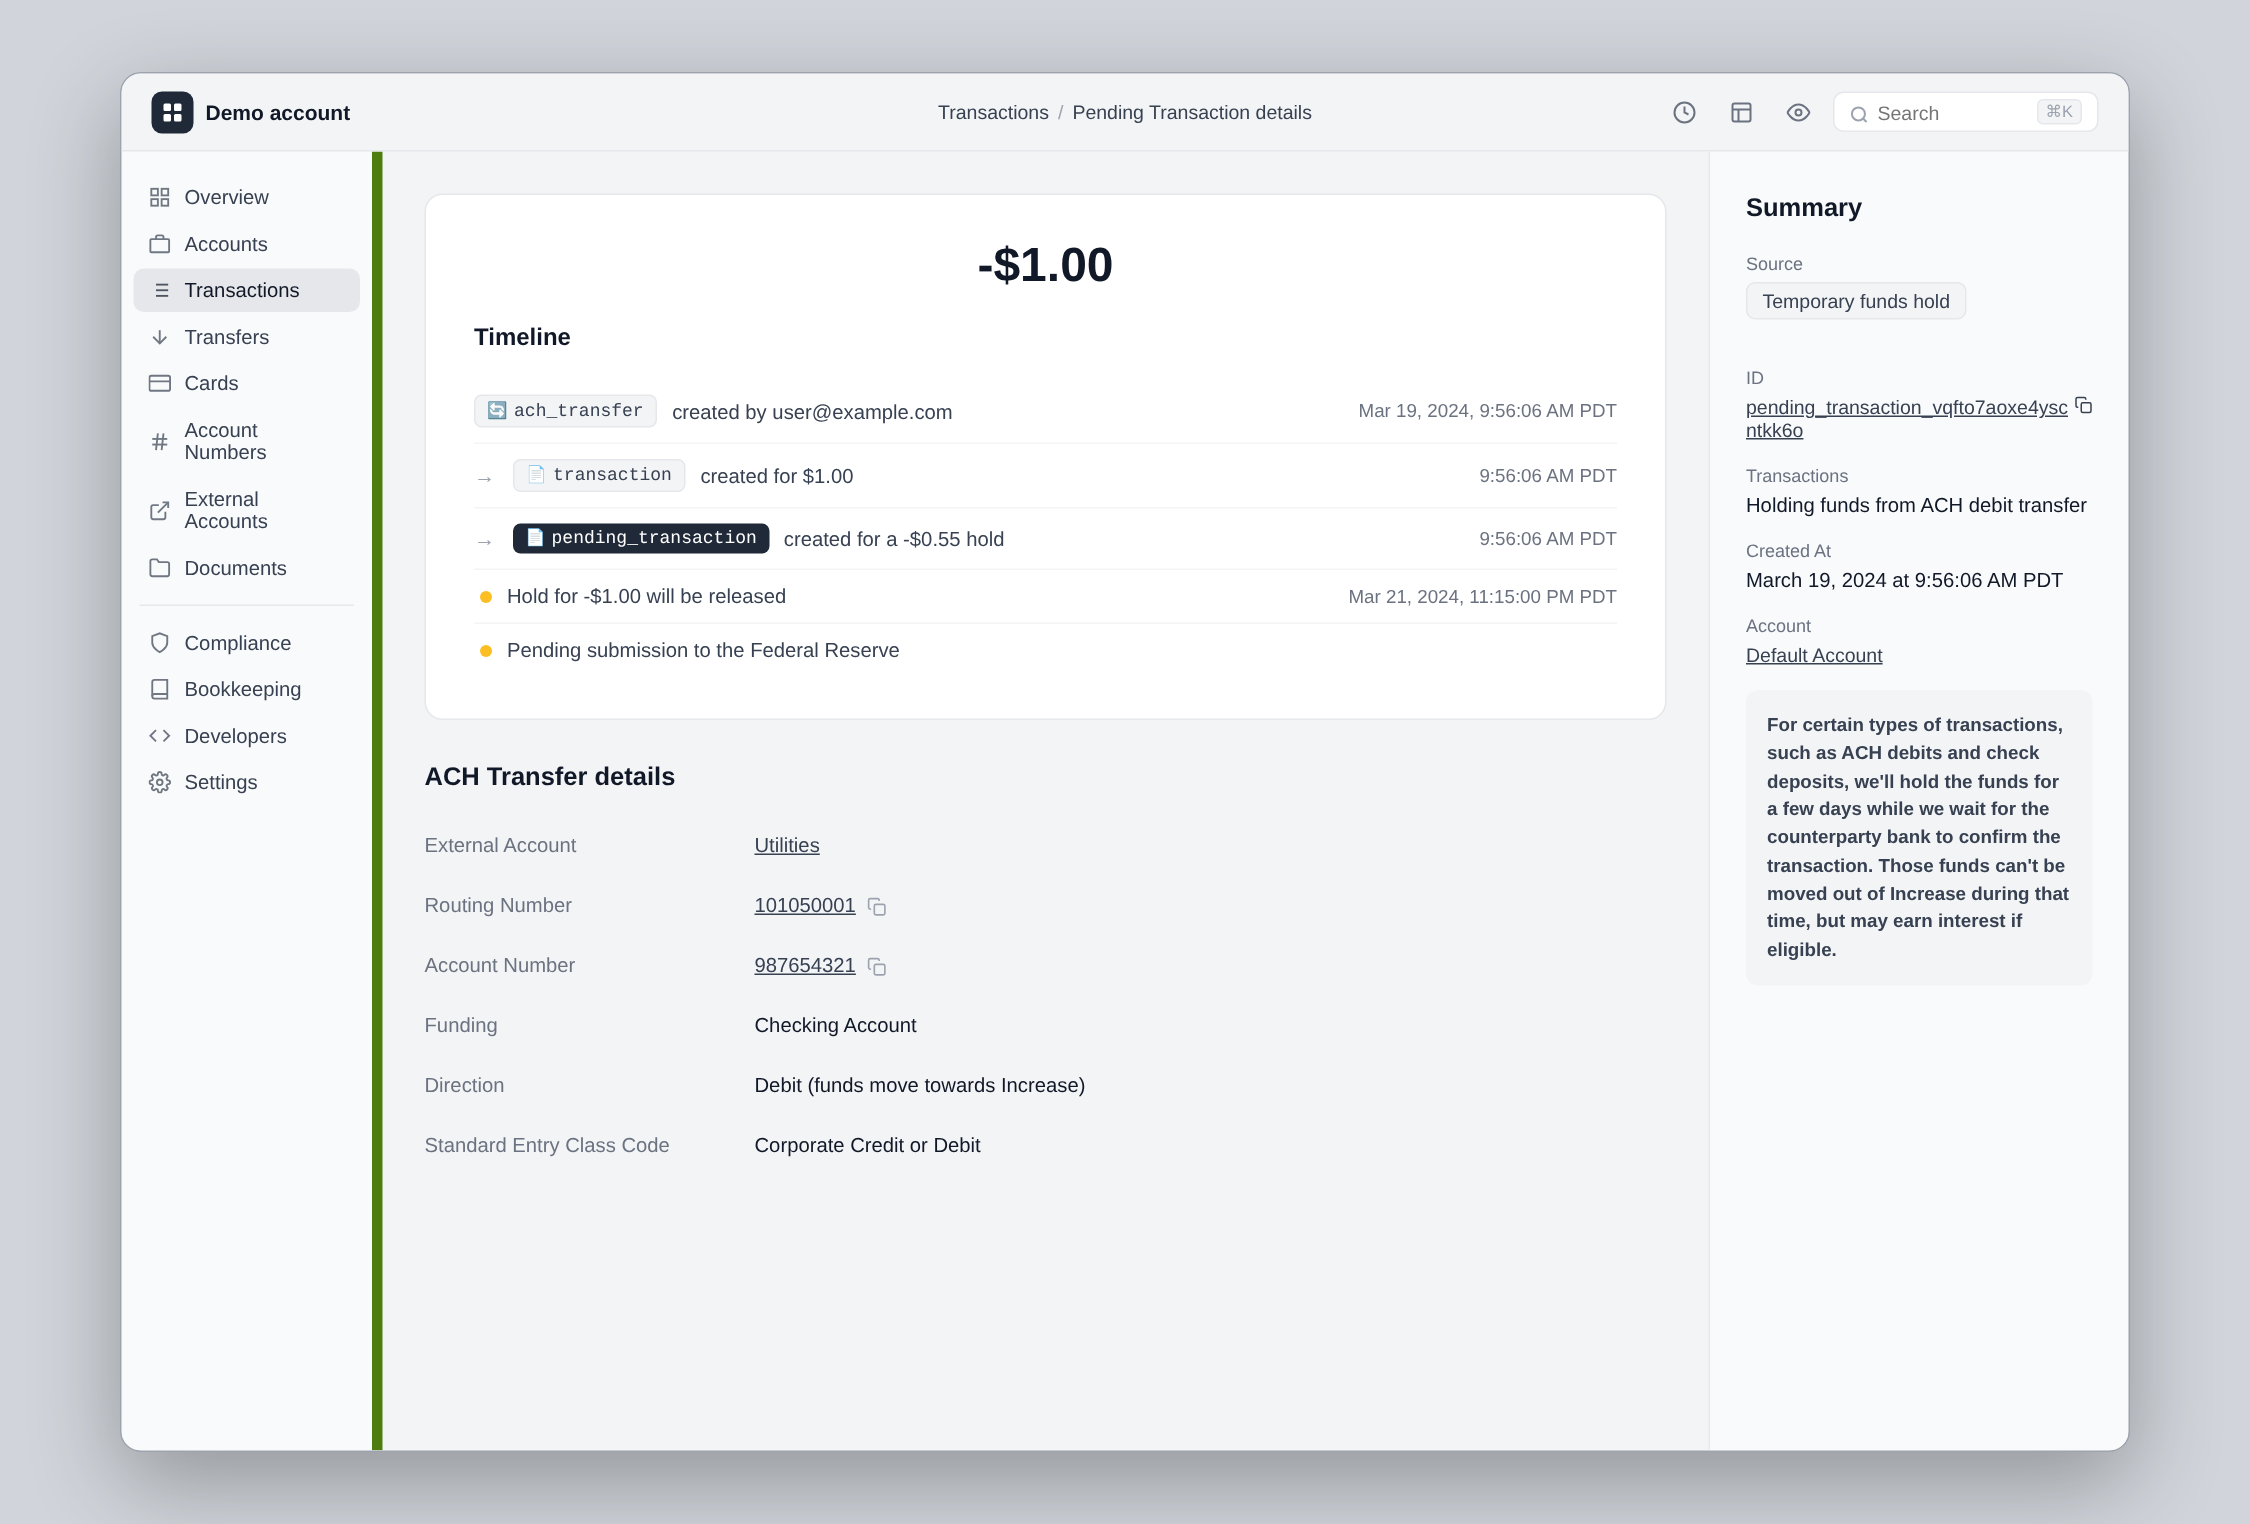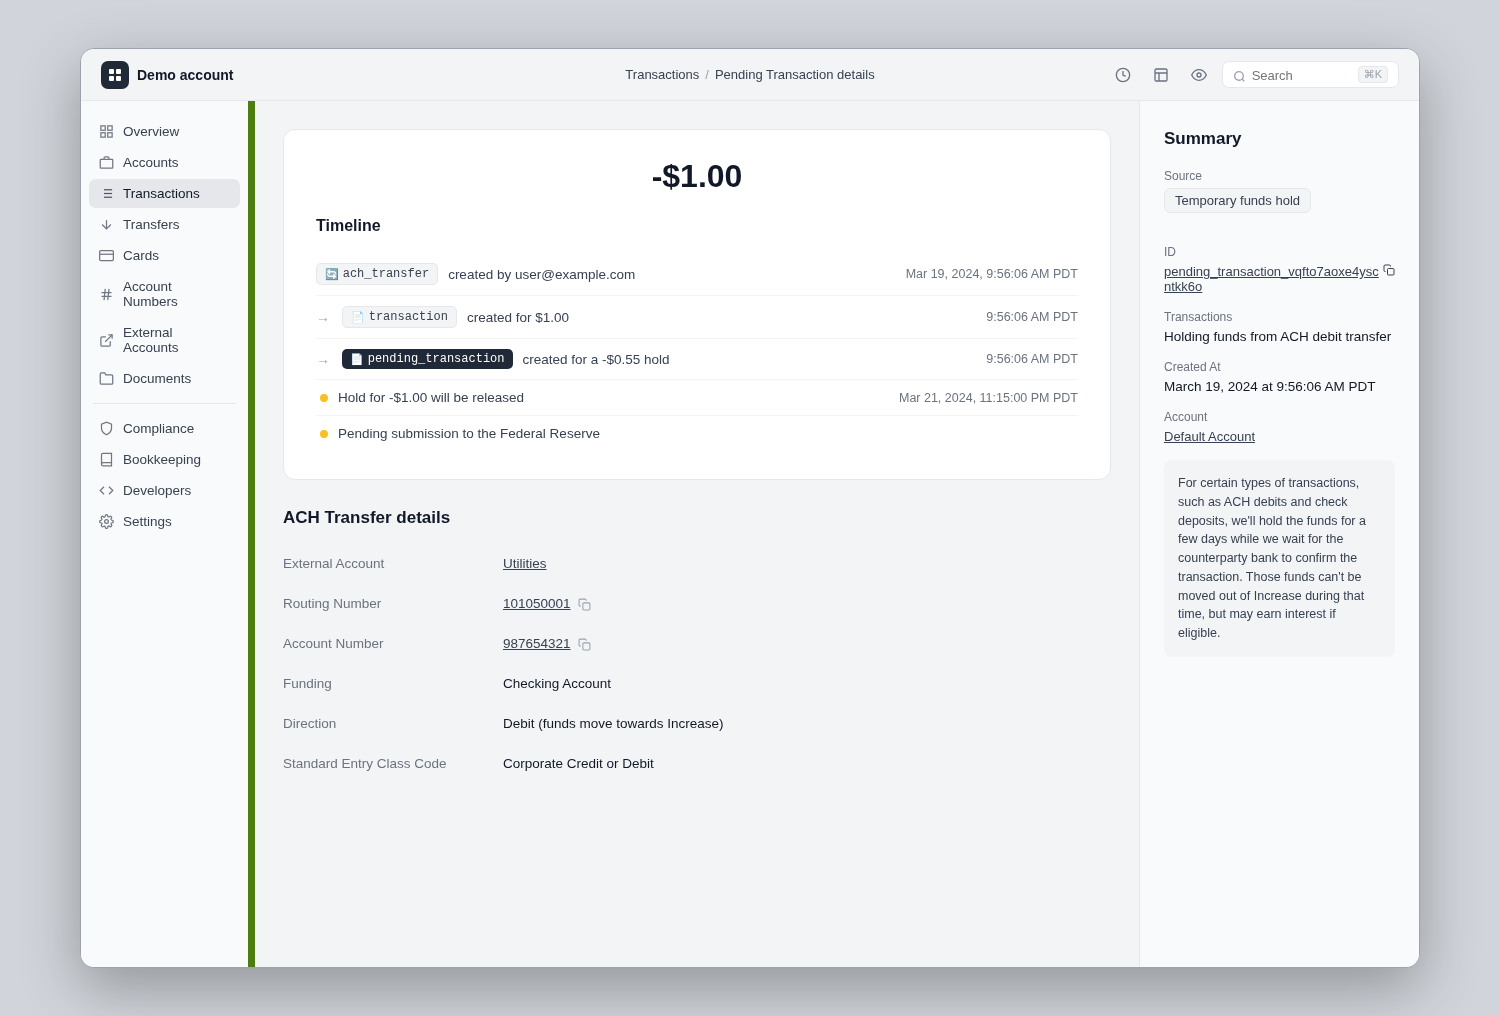--- a/index.html
+++ b/index.html
@@ -300,20 +300,21 @@
       font-size: 13px;
     }
     .info-box {
       background: #f3f4f6;
       border-radius: 8px;
       padding: 14px;
       font-size: 12.5px;
       color: #374151;
       line-height: 1.5;
       margin-top: 8px;
+      font-weight: bold;
     }
   </style>
 </head>
 <body>
 
 <div class="window">
 
   <div class="topbar">
     <div class="topbar-left">
       <div class="app-logo">

